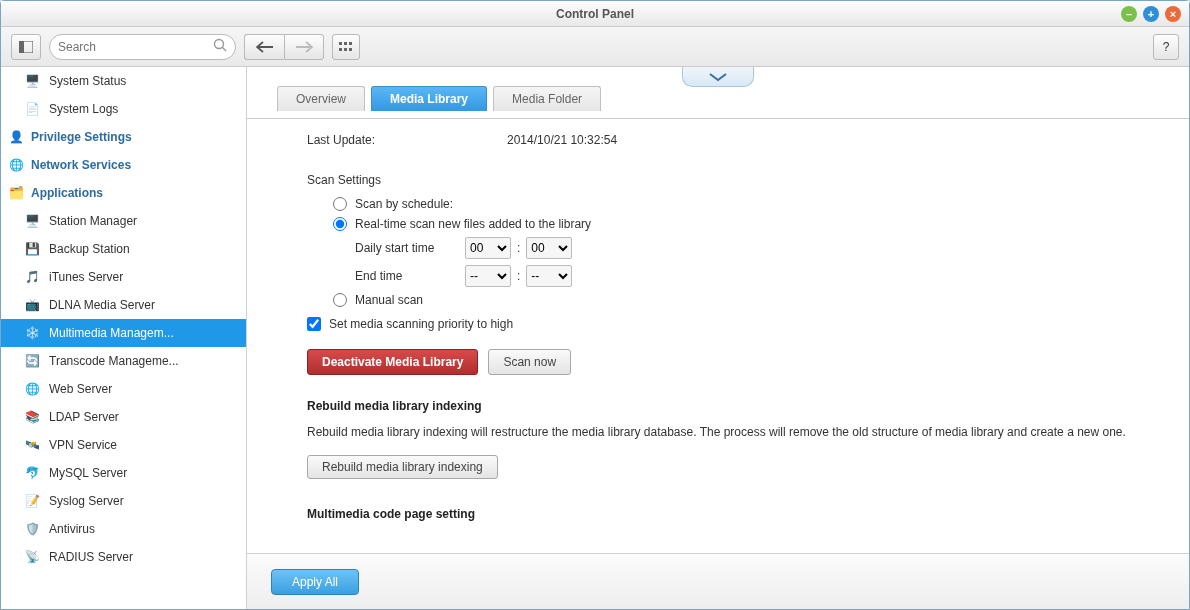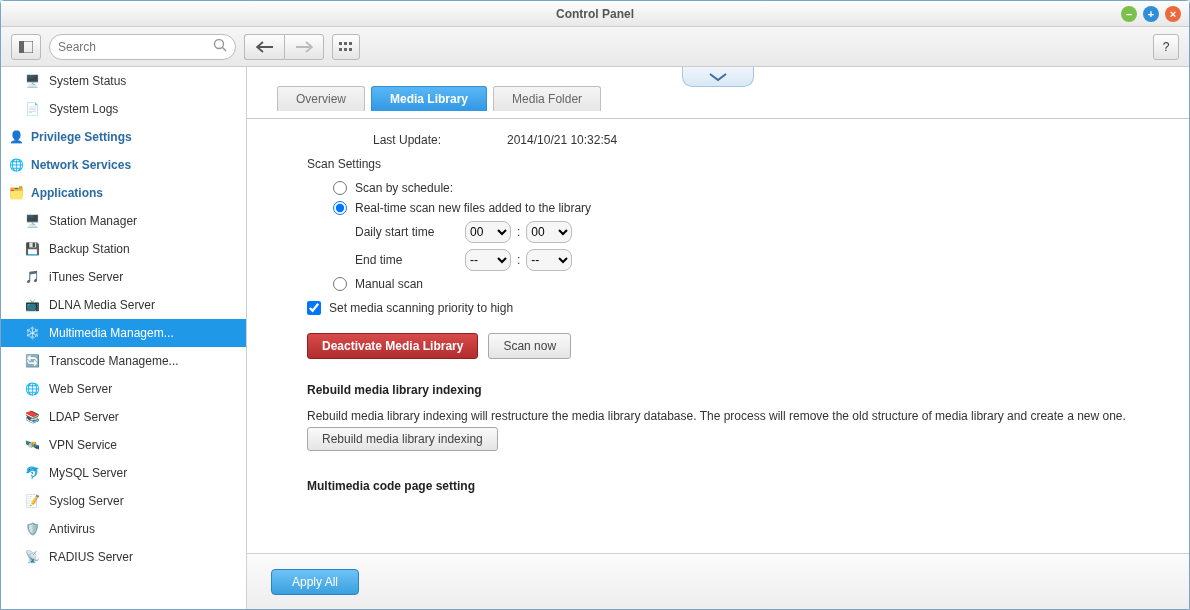--- a/index.html
+++ b/index.html
@@ -39,34 +39,34 @@
 
 .ico { display: inline-flex; align-items: center; justify-content: center; font-size: 12px; }
 
 .main { flex: 1; display: flex; flex-direction: column; position: relative; background: #fff; }
 .dropdown-handle { position: absolute; top: 0; left: 50%; transform: translateX(-50%); width: 72px; height: 20px; background: linear-gradient(#f0f5fa,#d8e8f6); border: 1px solid #a8c5df; border-top: none; border-radius: 0 0 10px 10px; display: flex; align-items: center; justify-content: center; color: #3a6fa5; cursor: pointer; z-index: 5; }
 .tabs { display: flex; gap: 6px; padding: 18px 0 8px 30px; border-bottom: 1px solid #c9c9c9; background: #fff; }
 .tab { padding: 5px 18px; border: 1px solid #c0c0c0; border-bottom: none; background: linear-gradient(#f5f5f5,#e6e6e6); border-radius: 3px 3px 0 0; color: #666; cursor: pointer; font-size: 12px; position: relative; top: 1px; }
 .tab.active { background: linear-gradient(#5ab7f5,#3198e4); color: #fff; border-color: #3a8fc9; font-weight: bold; }
 
 .content-scroll { flex: 1; overflow-y: scroll; padding: 14px 40px 20px 60px; }
-.row { display: flex; align-items: center; margin-bottom: 10px; text-align: center; }
+.row { display: flex; align-items: center; margin-bottom: 26px; }
 .row .lbl { width: 200px; color: #333; }
 .row .val { color: #333; }
 .section-lbl { margin: 6px 0 10px 0; }
 .radio-row { display: flex; align-items: center; margin: 6px 0 6px 26px; gap: 8px; }
 .sub-row { margin-left: 48px; display: flex; align-items: center; gap: 6px; margin-bottom: 6px; }
 .sub-row .slbl { width: 104px; }
-.sel { border: 1px solid #bbb; background: #f6f6f6; height: 22px; width: 46px; font-size: 12px; border-radius: 8px; }
+.sel { border: 1px solid #bbb; background: #f6f6f6; height: 22px; width: 46px; font-size: 12px; border-radius: 2px; }
 .chk-row { display: flex; align-items: center; gap: 8px; margin: 10px 0 18px 0; }
 .btn { border: 1px solid #a8a8a8; background: linear-gradient(#fafafa,#e4e4e4); border-radius: 3px; padding: 4px 14px; font-size: 12px; color: #444; cursor: pointer; }
 .btn.primary-red { background: linear-gradient(#d84a4a,#b12e2e); border-color: #8f2020; color: #fff; font-weight: bold; padding: 5px 14px; }
 .btn-row { display: flex; gap: 10px; margin-bottom: 24px; }
 .section-head { font-weight: bold; color: #222; margin: 8px 0 10px 0; }
-.para { color: #333; line-height: 1.5; margin-bottom: 2px; }
+.para { color: #333; line-height: 1.5; margin-bottom: 14px; }
 
 .footer { height: 56px; border-top: 1px solid #d0d0d0; background: linear-gradient(#fbfbfb,#eeeeee); display: flex; align-items: center; padding: 0 24px; }
 .btn.apply { background: linear-gradient(#6ec3f7,#3a9fe0); border: 1px solid #2d82c0; color: #fff; padding: 5px 20px; border-radius: 4px; }
 
 input[type=radio], input[type=checkbox] { width: 14px; height: 14px; }
 
 ::-webkit-scrollbar { width: 14px; }
 ::-webkit-scrollbar-track { background: #f0f0f0; }
 ::-webkit-scrollbar-thumb { background: #c6c6c6; border: 3px solid #f0f0f0; border-radius: 8px; }
 </style>

